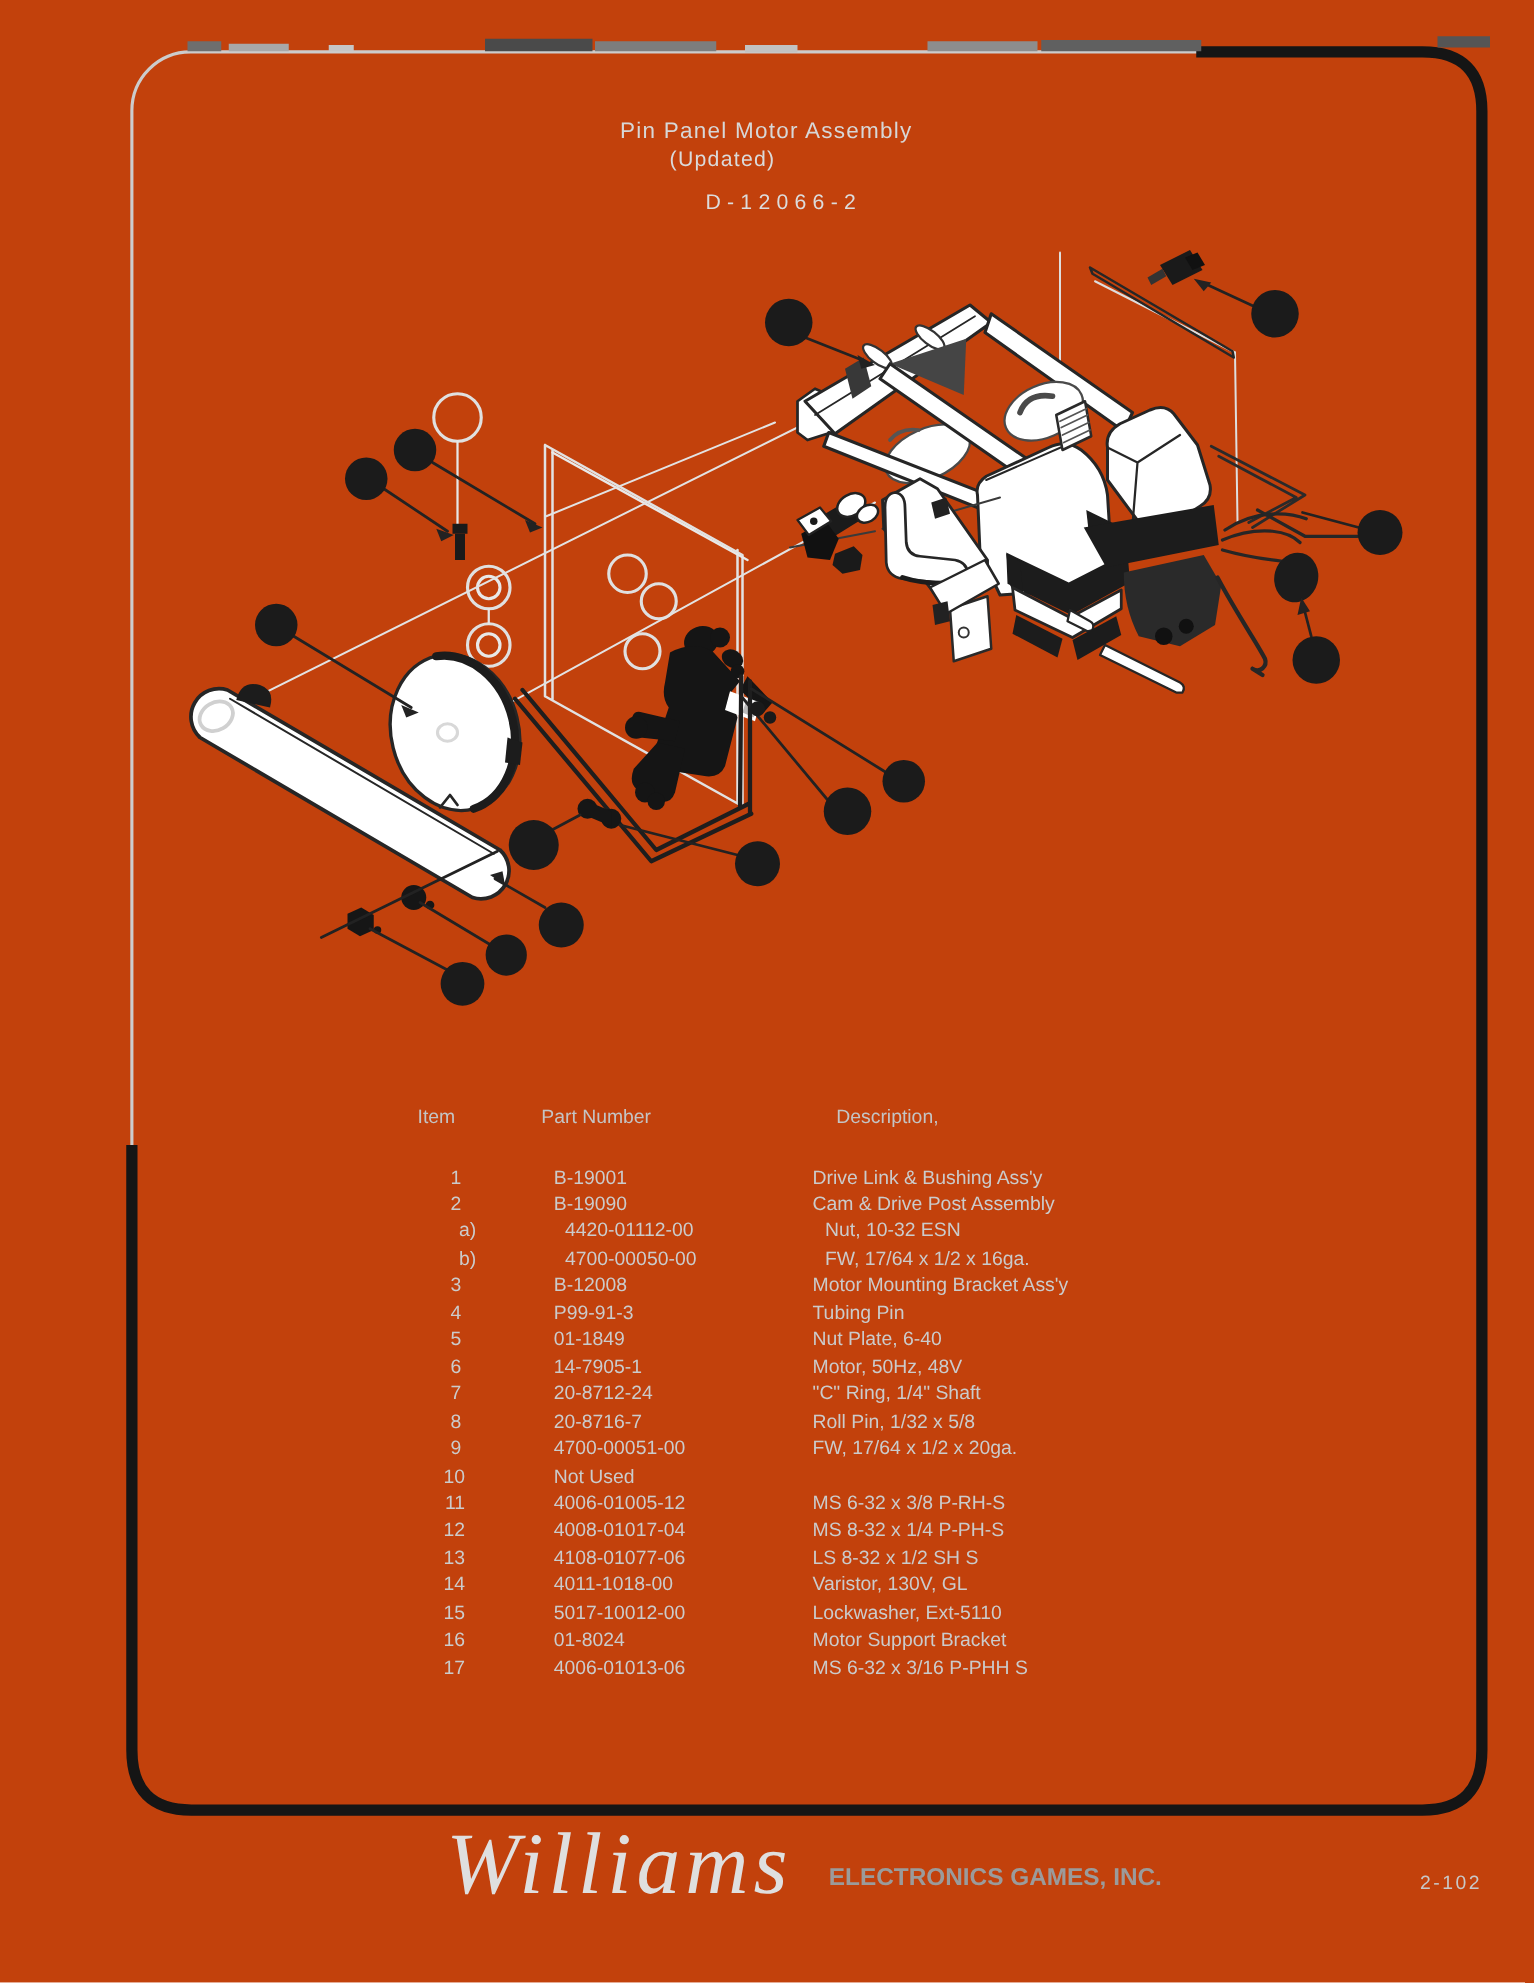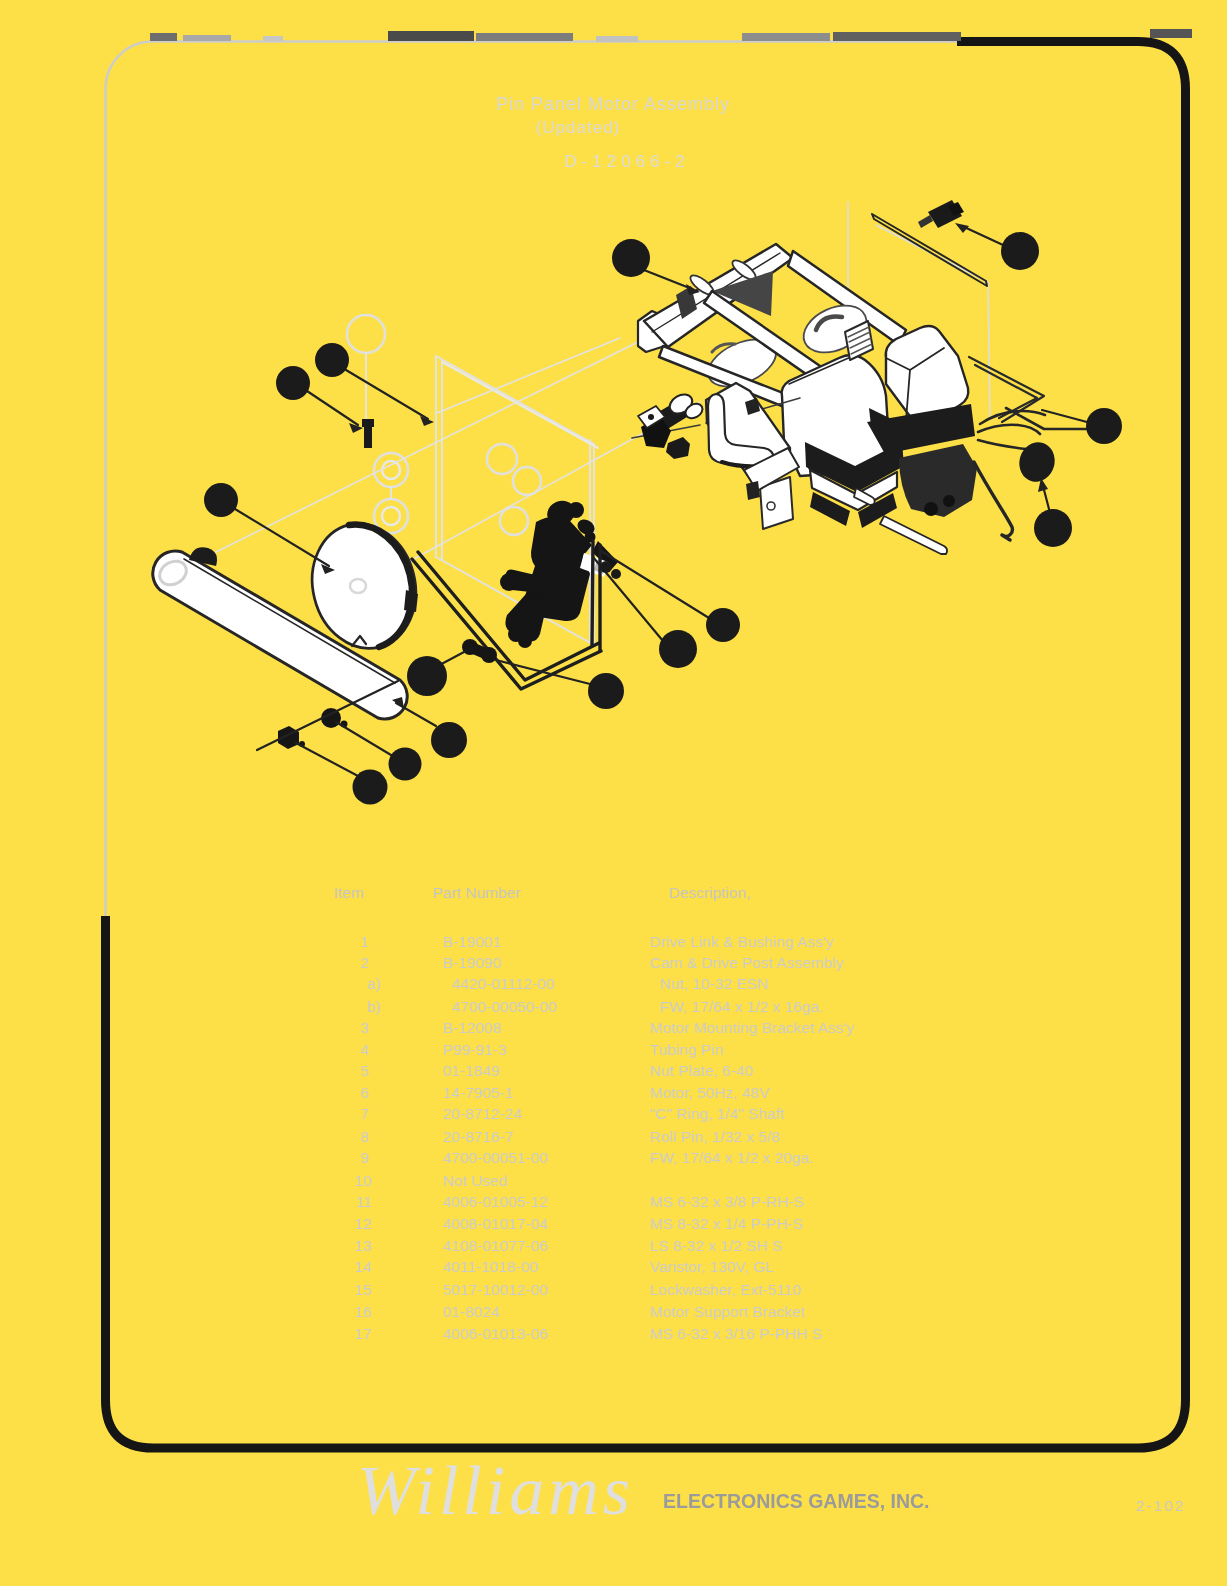--- a/index.html
+++ b/index.html
@@ -1,16 +1,16 @@
 <!DOCTYPE html>
 <html><head>
 <meta charset="utf-8">
 <style>
 html,body{margin:0;padding:0;background:#ffffff;}
-#page{position:relative;width:1227px;height:1586px;background:#fde047;overflow:hidden;
+#page{position:relative;width:1227px;height:1586px;background:#c2410c;overflow:hidden;
 font-family:"Liberation Sans", sans-serif;}
 svg{position:absolute;left:0;top:0;}
 </style>
 </head>
 <body>
 <div id="page">
 <svg width="1227" height="1586" viewBox="0 0 1227 1586">
 
 <rect x="105.5" y="41.5" width="1080" height="1406" rx="47" fill="none" stroke="#cccccc" stroke-width="2.5"></rect>
 

